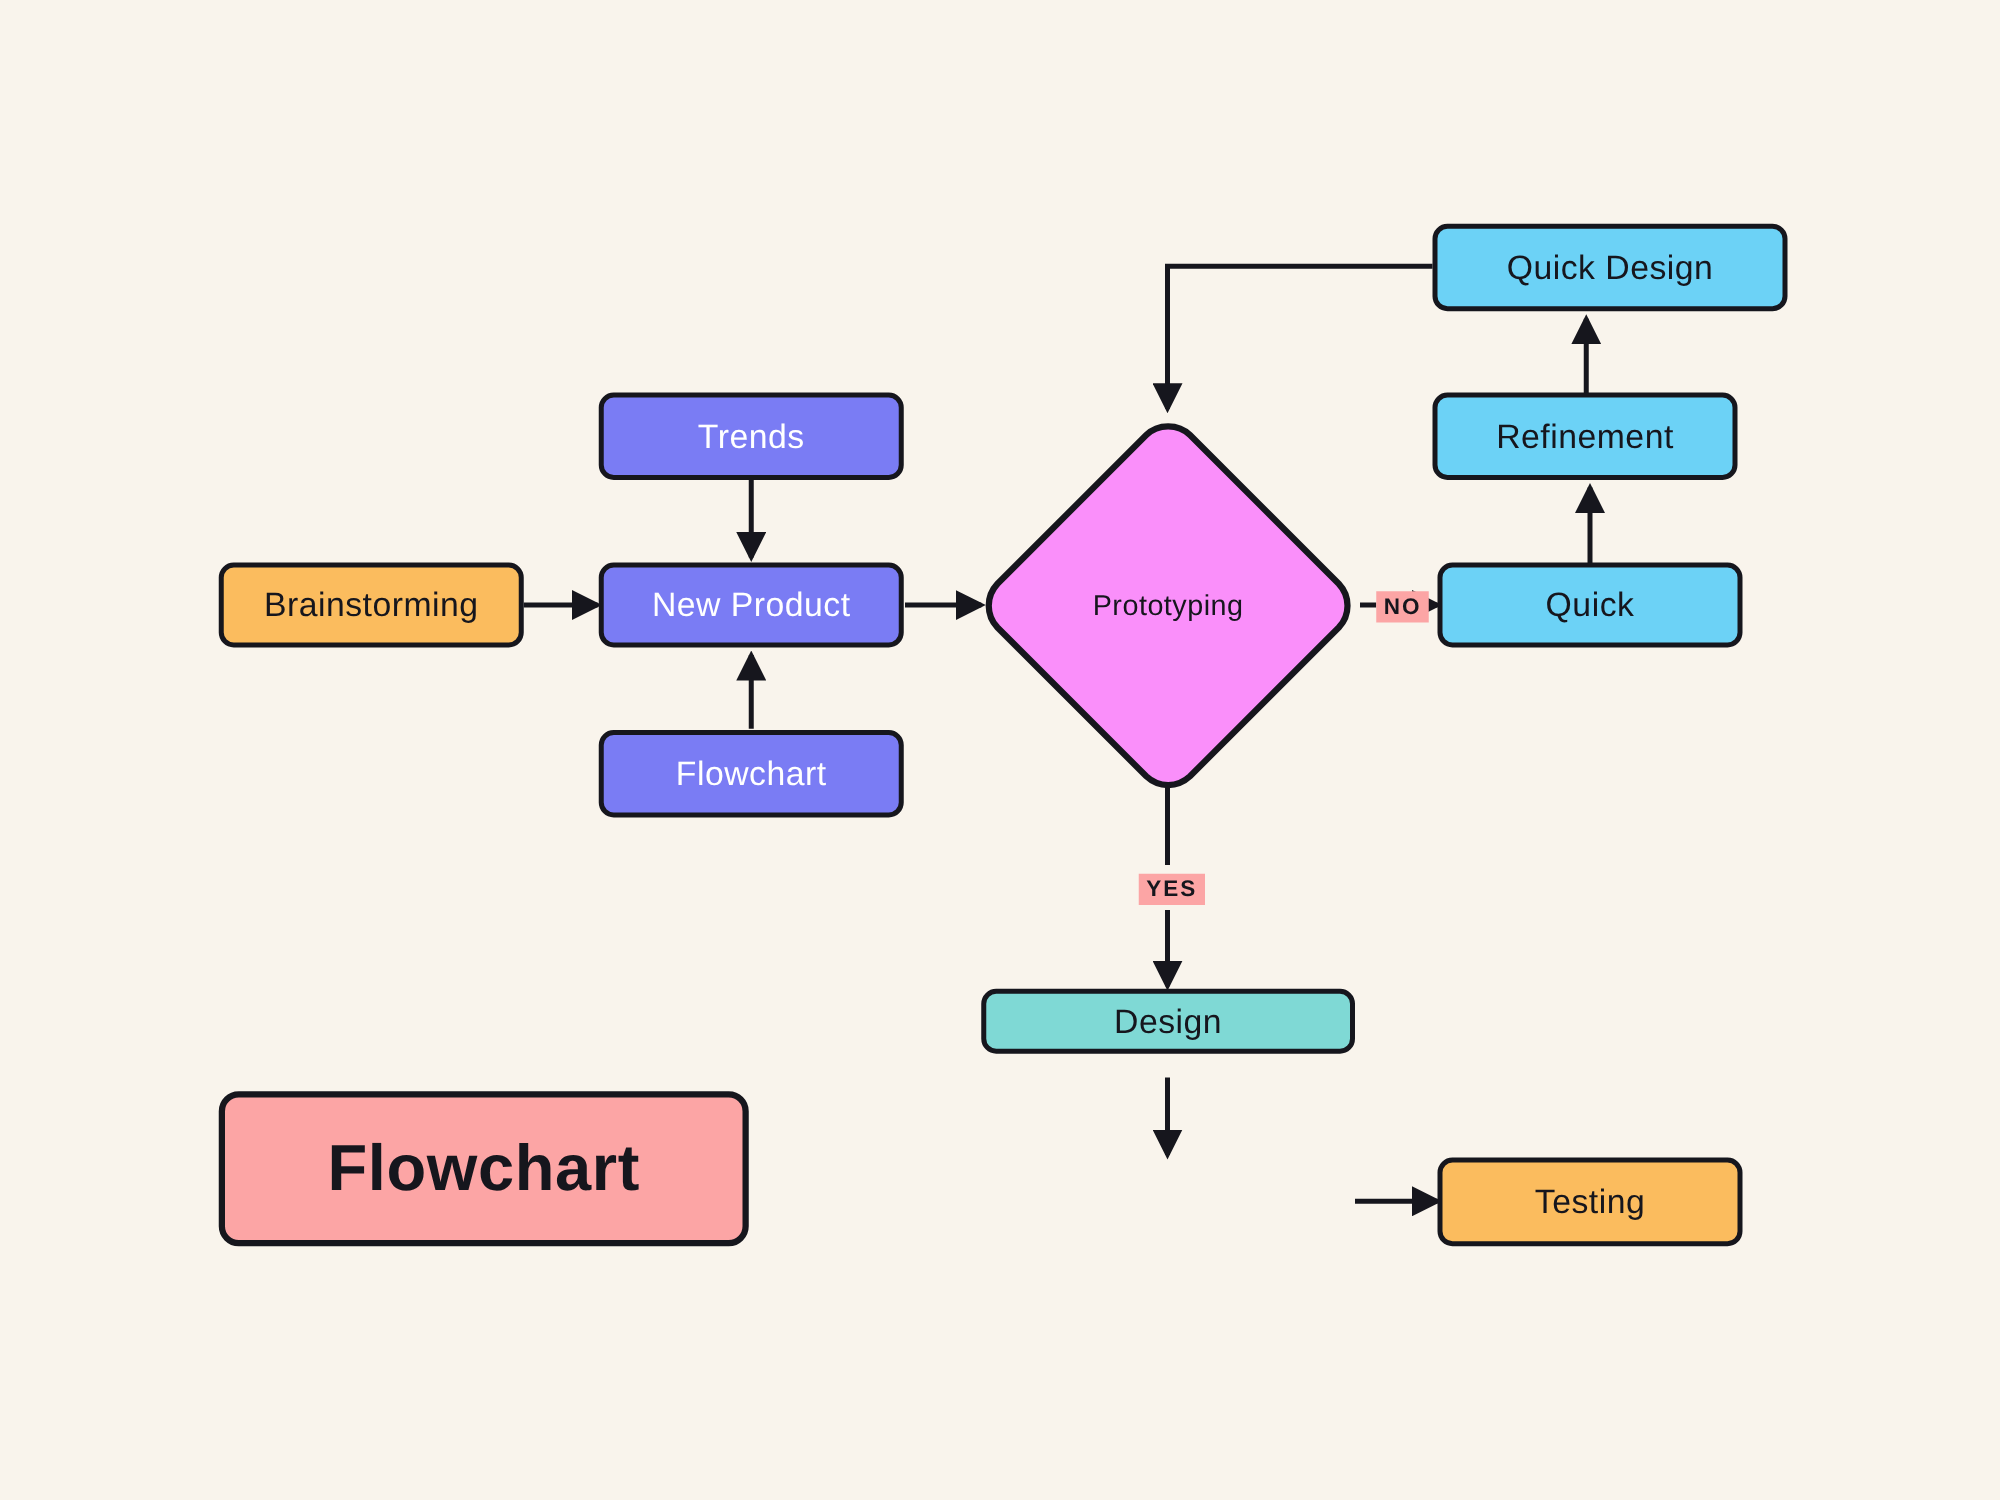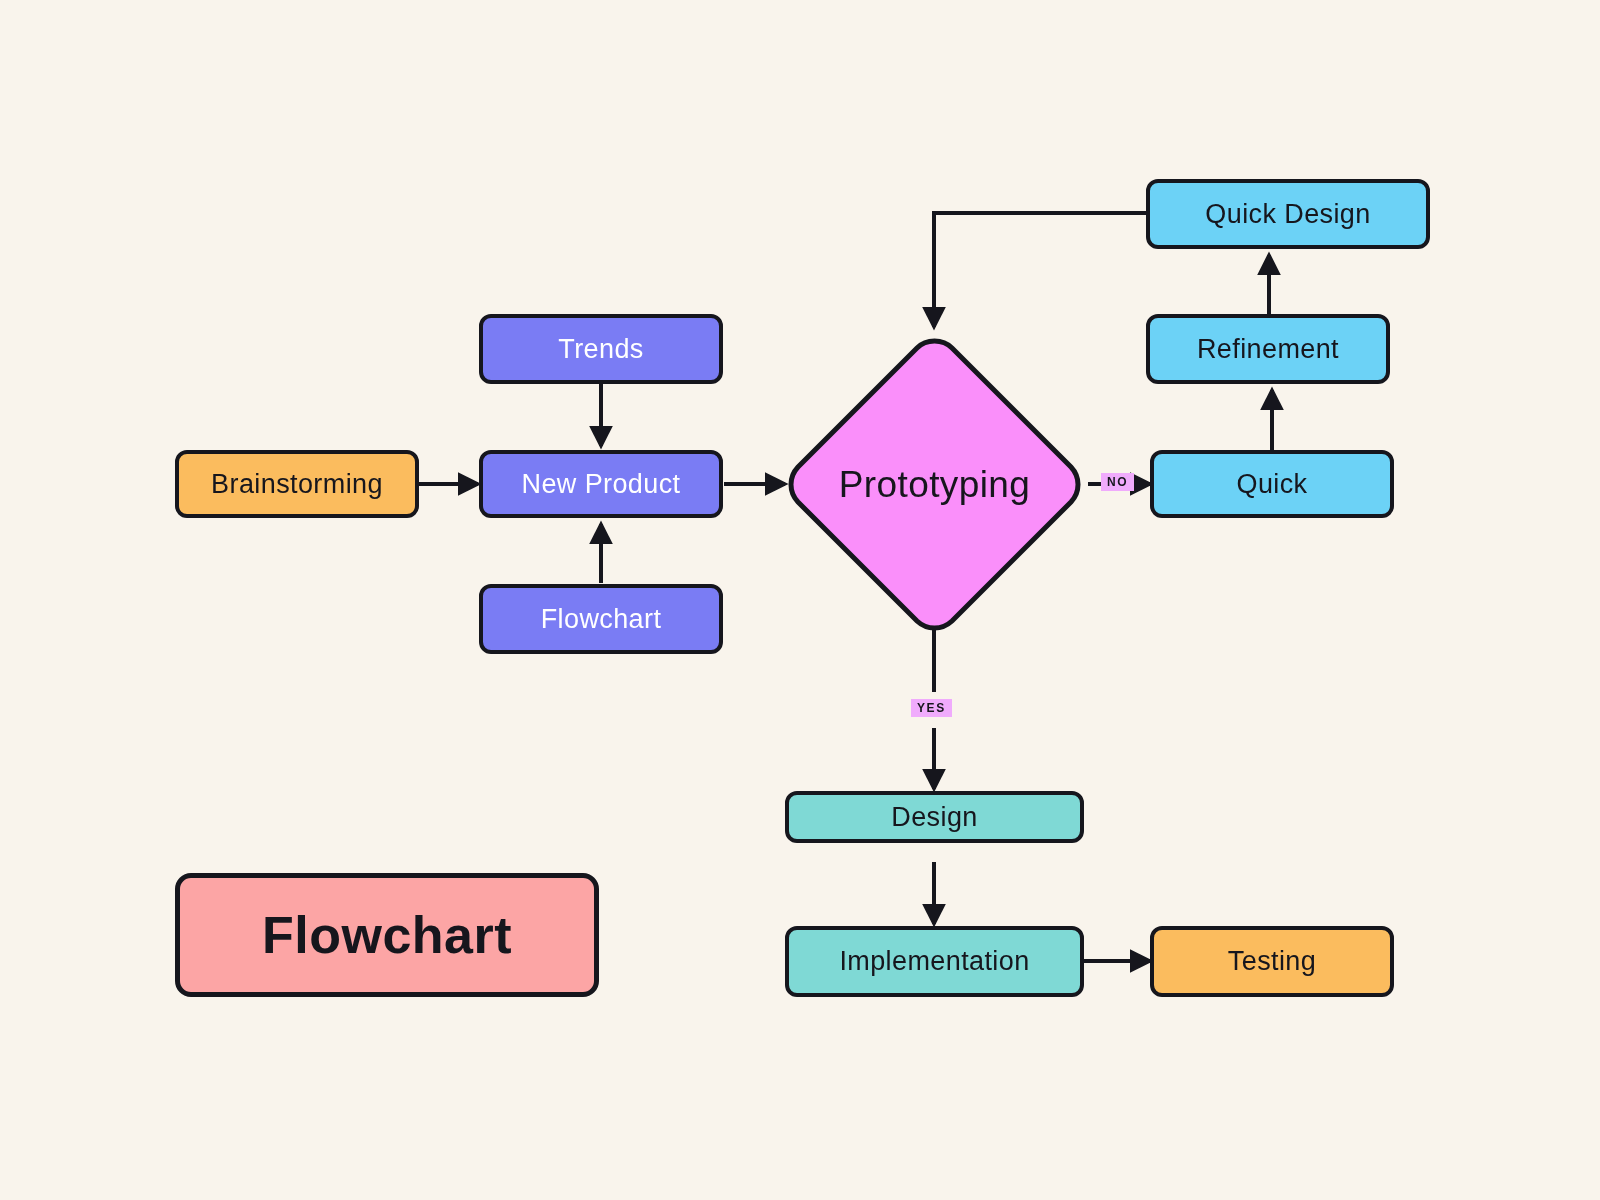--- a/index.html
+++ b/index.html
@@ -59,33 +59,33 @@
     position: absolute;
     inset: 0;
     overflow: visible;
   }
   .diamond-label {
     position: absolute;
     inset: 0;
     display: flex;
     align-items: center;
     justify-content: center;
-    font-size: 37px;
+    font-size: 23px;
     color: #16161d;
     letter-spacing: 0.4px;
     white-space: nowrap;
   }
 
   .edge-label {
     position: absolute;
-    font-size: 12px;
+    font-size: 18px;
     font-weight: bold;
     letter-spacing: 1.6px;
     color: #16161d;
-    background: #f0abfc;
+    background: #fca5a5;
     padding: 2px 6px;
     white-space: nowrap;
   }
 </style>
 </head>
 <body>
 
 <div id="canvas">
 
   <svg id="edge-layer" viewBox="0 0 1600 1200" xmlns="http://www.w3.org/2000/svg">
@@ -169,23 +169,20 @@
   </div>
 
   <div class="node blue" style="left:1150px; top:450px; width:244px; height:68px;">
     <span>Quick</span>
   </div>
 
   <div class="node teal" style="left:785px; top:791px; width:299px; height:52px;">
     <span>Design</span>
   </div>
 
-  <div class="node teal" style="left:785px; top:926px; width:299px; height:71px;">
-    <span>Implementation</span>
-  </div>
 
   <div class="node orange" style="left:1150px; top:926px; width:244px; height:71px;">
     <span>Testing</span>
   </div>
 
   <div class="edge-label" style="left:1101px; top:473px;">
     <span>NO</span>
   </div>
 
   <div class="edge-label" style="left:911px; top:699px;">

